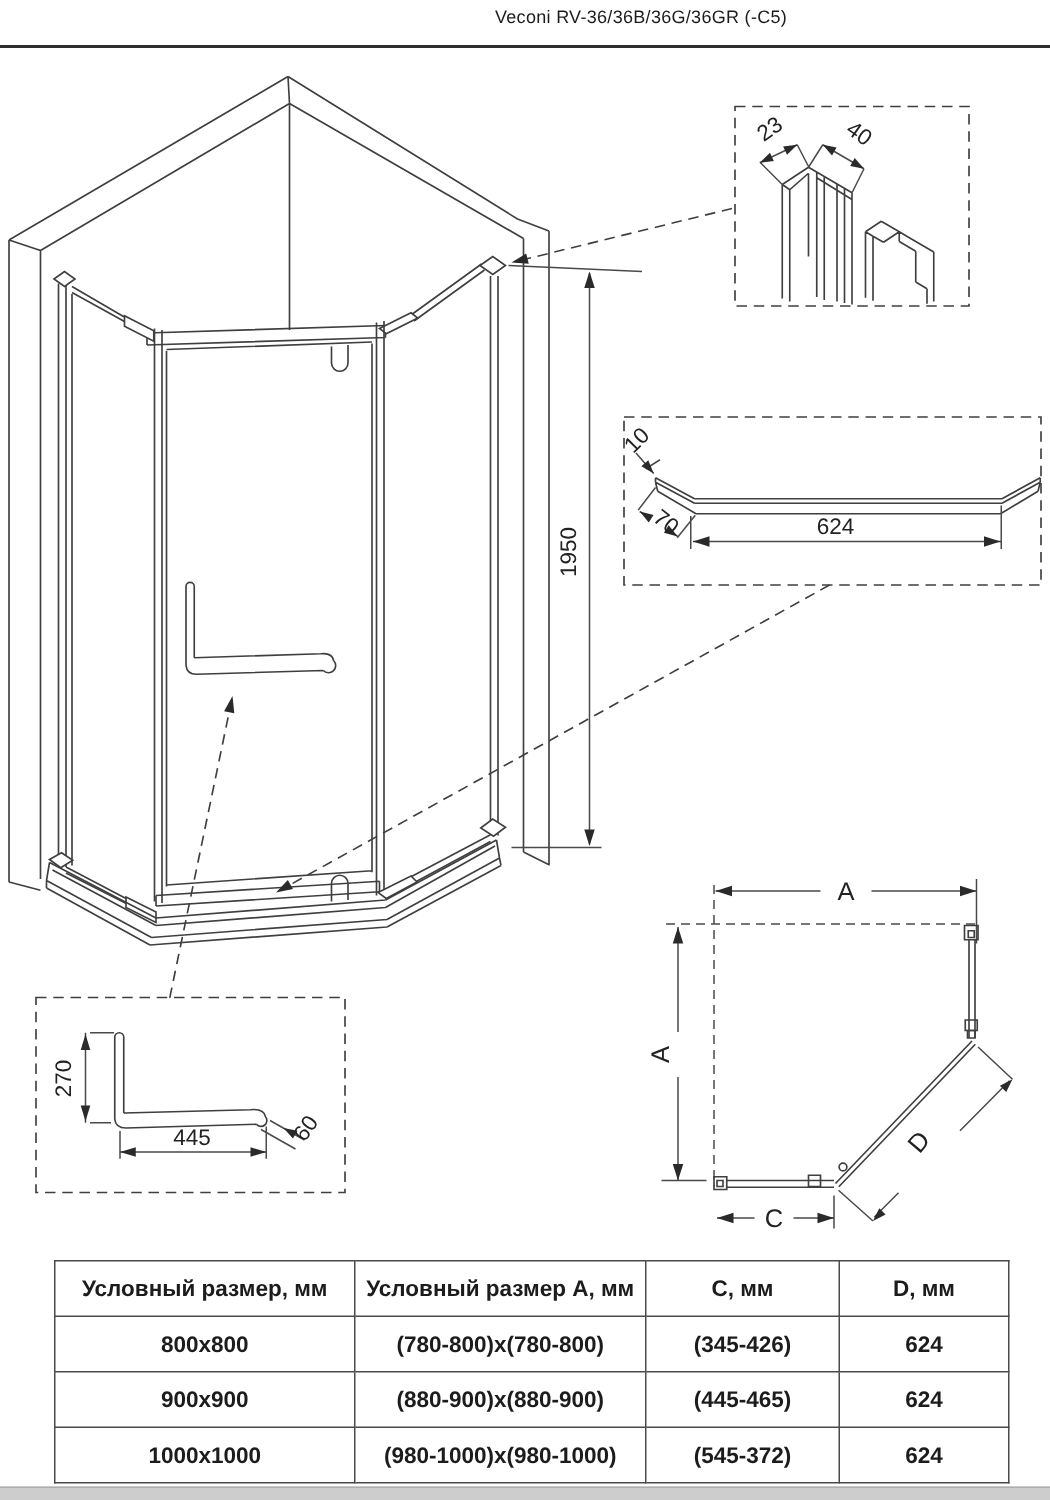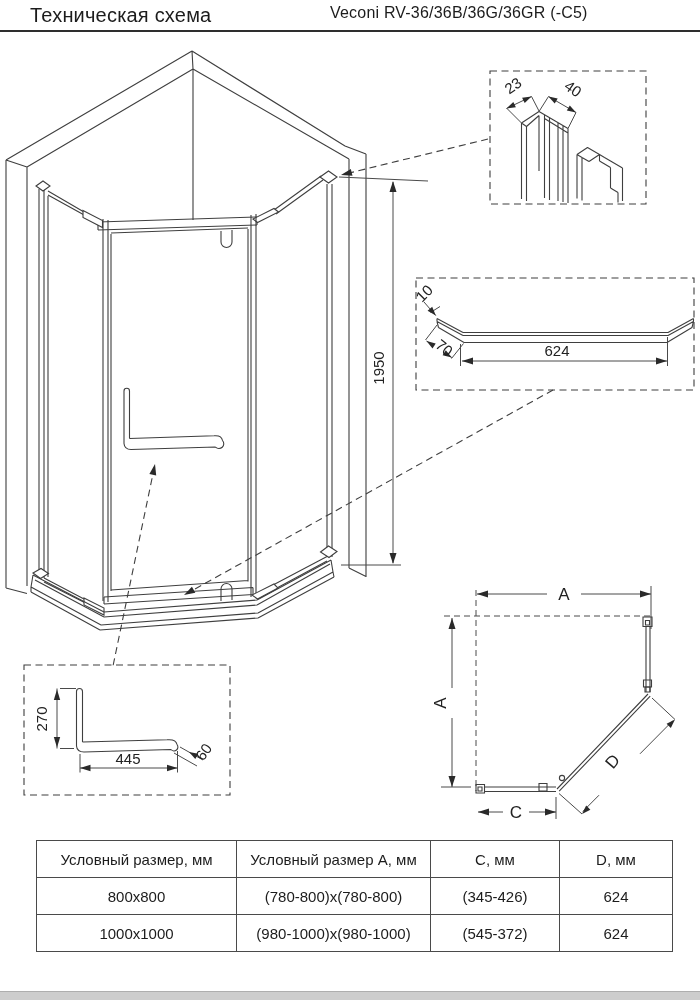--- a/index.html
+++ b/index.html
@@ -1,42 +1,41 @@
 <!DOCTYPE html>
 <html><head>
 <meta charset="utf-8">
 <style>
   html,body{margin:0;padding:0;background:#ffffff;}
   .page{position:relative;width:700px;height:1000px;background:#ffffff;overflow:hidden;
         font-family:"Liberation Sans","DejaVu Sans",sans-serif;color:#1c1c1c;}
   .hdr{position:absolute;top:0;left:0;width:700px;height:30px;border-bottom:2px solid #2e2e2e;}
   .hdr .t-left{position:absolute;left:30px;top:4px;font-size:20px;letter-spacing:0.2px;}
-  .hdr .t-right{position:absolute;left:330px;top:4px;font-size:16px;letter-spacing:0.2px;}
+  .hdr .t-right{position:absolute;left:330px;top:4px;font-size:12px;letter-spacing:0.2px;}
   svg.draw{position:absolute;left:0;top:0;}
   svg.draw *{vector-effect:non-scaling-stroke;}
   .ln{stroke:#3f3f3f;stroke-width:1.1;fill:none;}
   .thin{stroke:#4a4a4a;stroke-width:1;fill:none;}
   .dash{stroke:#3f3f3f;stroke-width:1.1;fill:none;stroke-dasharray:7,4.5;}
   .dash2{stroke:#4a4a4a;stroke-width:1;fill:none;stroke-dasharray:6,4;}
   .arr{fill:#2a2a2a;stroke:none;}
   .wfill{fill:#ffffff;stroke:#3f3f3f;stroke-width:1.1;}
   text.dim{font-family:"Liberation Sans","DejaVu Sans",sans-serif;font-size:15px;fill:#222;}
   text.letter{font-family:"Liberation Sans","DejaVu Sans",sans-serif;font-size:17px;fill:#222;}
   table.sizes{position:absolute;left:36px;top:840px;border-collapse:collapse;table-layout:fixed;}
-  table.sizes th,table.sizes td{border:1.5px solid #4a4a4a;font-weight:normal;font-size:15px;
+  table.sizes th,table.sizes td{border:1.5px solid #4a4a4a;font-weight:bold;font-size:15px;
         text-align:center;vertical-align:middle;height:36px;padding:0 4px;color:#1c1c1c;}
   .band{position:absolute;left:0;top:991px;width:700px;height:9px;background:#cdcdcd;border-top:1px solid #aeaeae;}
 </style>
 </head>
 <body>
 
 <div class="page">
 
   <div class="hdr">
-    <span class="t-left">Техническая схема</span>
     <span class="t-right">Veconi RV-36/36B/36G/36GR (-C5)</span>
   </div>
 
   <svg class="draw" width="700" height="838" viewBox="0 0 700 838">
 
     <g>
       <path class="ln" d="M192,51 L6,160 M193,69 L27,167 M192,51 L193,69 M6,160 L27,167
                          M6,160 L6,588 M27,167 L27,586 M6,588 L27,593.5
                          M192,51 L345,146 M193,69 L349,159 M345,146 L366,154
                          M349,159 L349,568 M366,154 L366,577 M349,568 L366,576.5
@@ -249,20 +248,26 @@
       </tr>
     </thead>
     <tbody>
       <tr>
         <td>800x800</td>
         <td>(780-800)x(780-800)</td>
         <td>(345-426)</td>
         <td>624</td>
       </tr>
       <tr>
+        <td>900x900</td>
+        <td>(880-900)x(880-900)</td>
+        <td>(445-465)</td>
+        <td>624</td>
+      </tr>
+      <tr>
         <td>1000x1000</td>
         <td>(980-1000)x(980-1000)</td>
         <td>(545-372)</td>
         <td>624</td>
       </tr>
     </tbody>
   </table>
 
   <div class="band"></div>
 </div>

